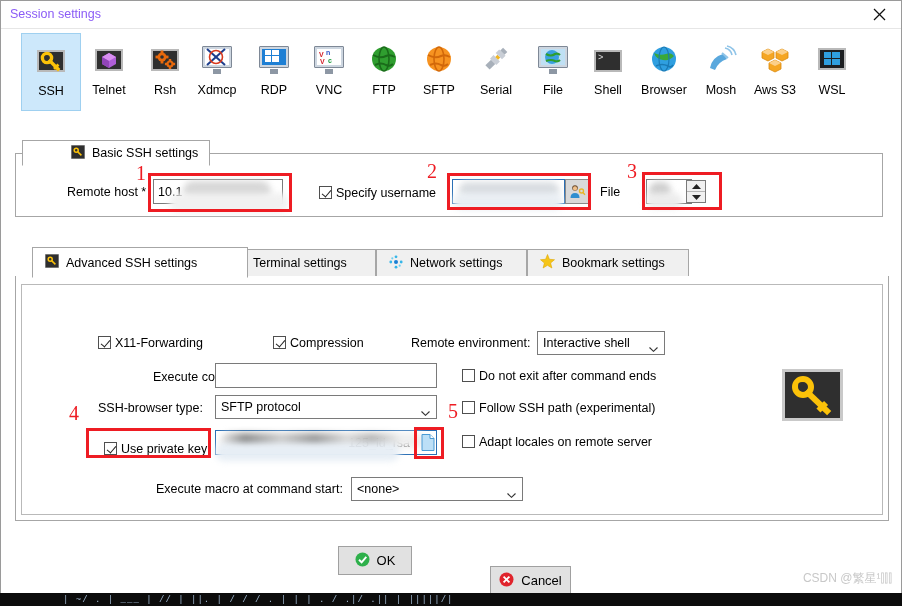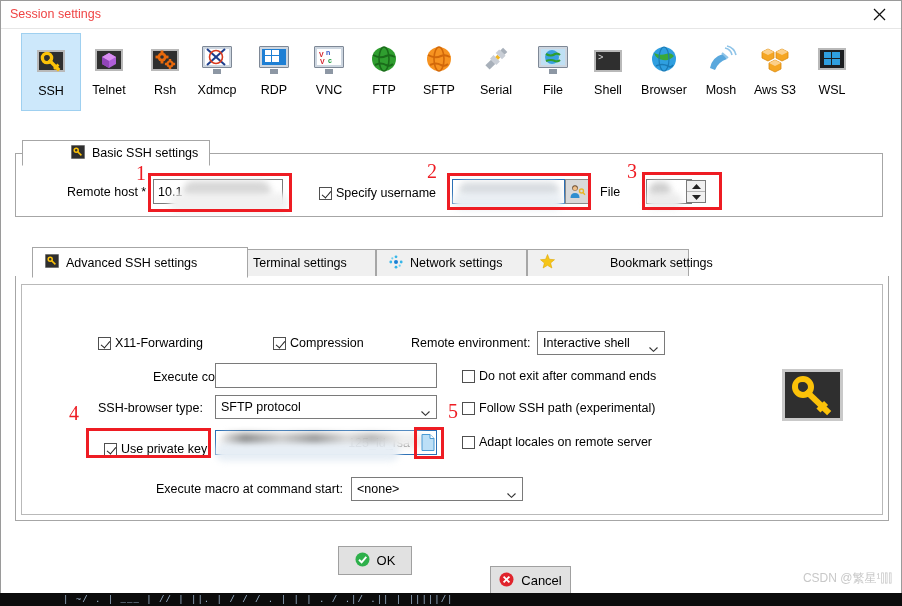--- a/index.html
+++ b/index.html
@@ -25,21 +25,21 @@
   
   .titlebar {
     position: absolute; left: 0; top: 0;
     width: 100%; height: 28px;
     background: #ffffff;
     border-bottom: 1px solid #e6e6e6;
     box-sizing: border-box;
   }
   .titlebar .title {
     position: absolute; left: 9px; top: 6px;
-    font-size: 12.5px; color: #ef4444; text-align: right;
+    font-size: 12.5px; color: #8b5cf6; text-align: right;
   }
   .closebtn {
     position: absolute; right: 0; top: 0;
     width: 44px; height: 27px;
     display: flex; align-items: center; justify-content: center;
     cursor: pointer;
   }
   .closebtn svg { display: block; }
 
   
@@ -171,21 +171,21 @@
     cursor: pointer;
     white-space: nowrap;
   }
   .combo .arrow {
     position: absolute; right: 6px; top: 50%;
     margin-top: -2px;
     width: 9px; height: 5px;
   }
   .chk {
     position: absolute;
-    display: flex; align-items: flex-end;
+    display: flex; align-items: flex-start;
     cursor: pointer;
     font-size: 12.5px;
     white-space: nowrap;
   }
   .chk .box {
     width: 13px; height: 13px;
     border: 1px solid #4f4f4f;
     background: #ffffff;
     box-sizing: border-box;
     margin-right: 4px;
@@ -600,21 +600,21 @@
           <circle cx="7" cy="1.8" r="1.4" fill="#35b5e8"></circle>
           <circle cx="7" cy="12.2" r="1.4" fill="#35b5e8"></circle>
           <circle cx="1.8" cy="7" r="1.4" fill="#35b5e8"></circle>
           <circle cx="12.2" cy="7" r="1.4" fill="#35b5e8"></circle>
           <circle cx="3.3" cy="3.3" r="1.1" fill="#6fd0f0"></circle>
           <circle cx="10.7" cy="10.7" r="1.1" fill="#6fd0f0"></circle>
         </svg>
       </span>
       <span>Network settings</span>
     </div>
-    <div class="tab" style="left:512px; width:162px;gap:48px;">
+    <div class="tab" style="left:512px; width:162px;">
       <span class="ticon">
         <svg width="15" height="15" viewBox="0 0 15 15">
           <polygon points="7.5,0.5 9.4,5.3 14.5,5.7 10.6,9 11.9,14 7.5,11.3 3.1,14 4.4,9 0.5,5.7 5.6,5.3" fill="#f5c518" stroke="#e0a800" stroke-width="0.6"></polygon>
         </svg>
       </span>
       <span>Bookmark settings</span>
     </div>
   </div>
 
   <div class="groupbox" style="left:14px; top:275px; width:874px; height:245px; border-top:none;"></div>

